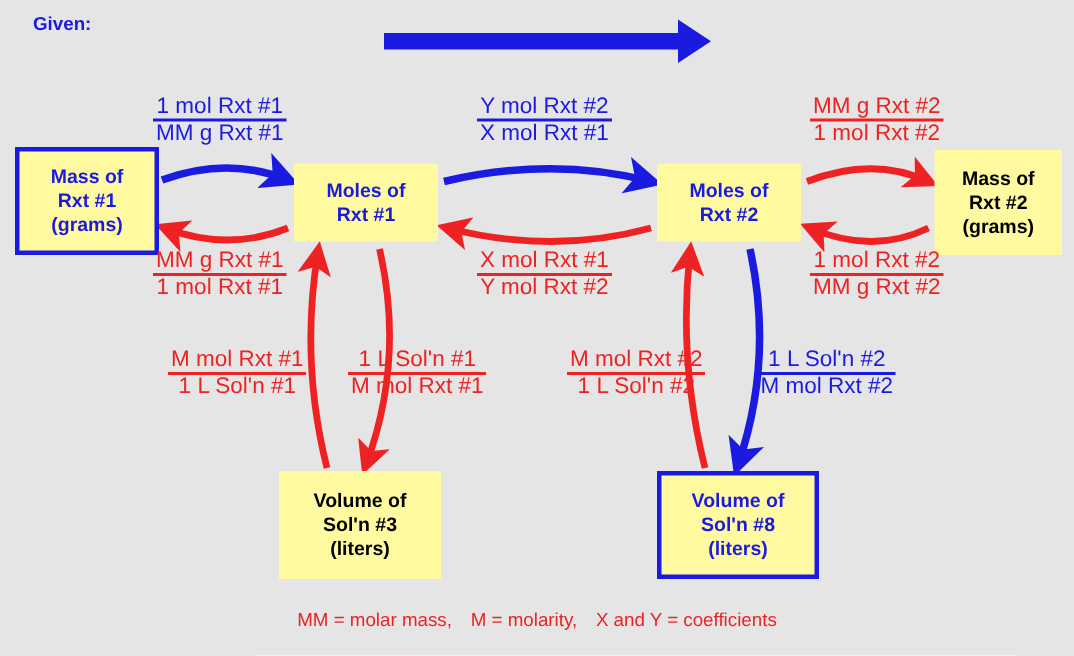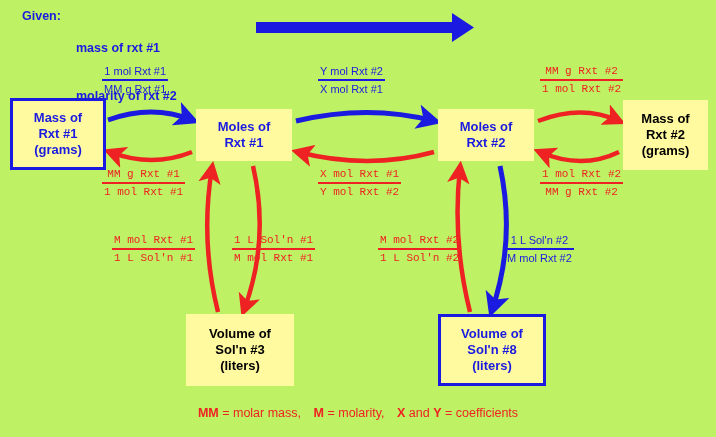--- a/index.html
+++ b/index.html
@@ -4,21 +4,21 @@
 <style>
   html, body {
     margin: 0;
     padding: 0;
     background: #ffffff;
   }
   #canvas {
     position: relative;
     width: 716px;
     height: 437px;
-    background: #bef264;
+    background: #e5e5e5;
     font-family: "Liberation Sans", sans-serif;
     overflow: hidden;
   }
   #svg-layer {
     position: absolute;
     left: 0;
     top: 0;
     width: 716px;
     height: 437px;
     pointer-events: none;
@@ -59,33 +59,33 @@
   #node-mass1    { left: 10px;  top: 98px;  width: 96px;  height: 72px; }
   #node-moles1   { left: 196px; top: 109px; width: 96px;  height: 52px; }
   #node-moles2   { left: 438px; top: 109px; width: 96px;  height: 52px; }
   #node-mass2    { left: 623px; top: 100px; width: 85px;  height: 70px; }
   #node-vol1     { left: 186px; top: 314px; width: 108px; height: 72px; }
   #node-vol2     { left: 438px; top: 314px; width: 108px; height: 72px; }
 
   
   .frac {
     position: absolute;
-    font-size: 11px;
+    font-size: 15px;
     font-weight: normal;
     text-align: center;
     line-height: 14px;
     white-space: nowrap;
   }
   .frac .num { padding: 0 2px; }
   .frac .den { padding: 0 2px; }
   .frac .bar {
     height: 2px;
     margin: 1px 0;
   }
-  .frac.red  { color: #EE2222; font-family: Liberation Mono, monospace; }
+  .frac.red  { color: #EE2222; }
   .frac.red  .bar { background: #EE2222; }
   .frac.blue { color: #1a1aE0; }
   .frac.blue .bar { background: #1a1aE0; }
 
   
   #f-m1-to-n1  { left: 102px; top: 64px; }
   #f-n1-to-m1  { left: 102px; top: 167px; }
   #f-n1-to-n2  { left: 318px; top: 64px; }
   #f-n2-to-n1  { left: 318px; top: 167px; }
   #f-n2-to-m2  { left: 540px; top: 64px; }
@@ -99,21 +99,21 @@
   #legend {
     position: absolute;
     left: 0;
     top: 406px;
     width: 716px;
     text-align: center;
     color: #EE2222;
     font-size: 12.5px;
     white-space: pre;
   }
-  #legend b { font-weight: bold; }
+  #legend b { font-weight: normal; }
 </style>
 </head>
 <body>
 
 <div id="canvas">
 
   <svg id="svg-layer" viewBox="0 0 716 437">
     <defs>
       <marker id="ah-blue" markerWidth="5" markerHeight="5" refX="3.4" refY="2.5" orient="auto" markerUnits="strokeWidth">
         <path d="M0,0 L5,2.5 L0,5 L1.2,2.5 Z" fill="#1a1aE0"></path>
@@ -137,24 +137,20 @@
 
     <path d="M470,312 Q452,240 460,168" fill="none" stroke="#EE2222" stroke-width="4.5" marker-end="url(#ah-red)"></path>
     <path d="M500,166 Q516,240 492,310" fill="none" stroke="#1a1aE0" stroke-width="5" marker-end="url(#ah-blue)"></path>
 
     <g>
       <path d="M256,22 L452,22 L452,13 L474,27.5 L452,42 L452,33 L256,33 Z" fill="#1a1aE0"></path>
     </g>
   </svg>
 
   <div class="hdr-text" id="given-label">Given:</div>
-  <div class="hdr-text" id="given-lines">
-    <div>mass of rxt #1</div>
-    <div>molarity of rxt #2</div>
-  </div>
 
   <div class="node blue-text bordered" id="node-mass1">
     <span>Mass of</span>
     <span>Rxt #1</span>
     <span>(grams)</span>
   </div>
 
   <div class="node blue-text" id="node-moles1">
     <span>Moles of</span>
     <span>Rxt #1</span>

